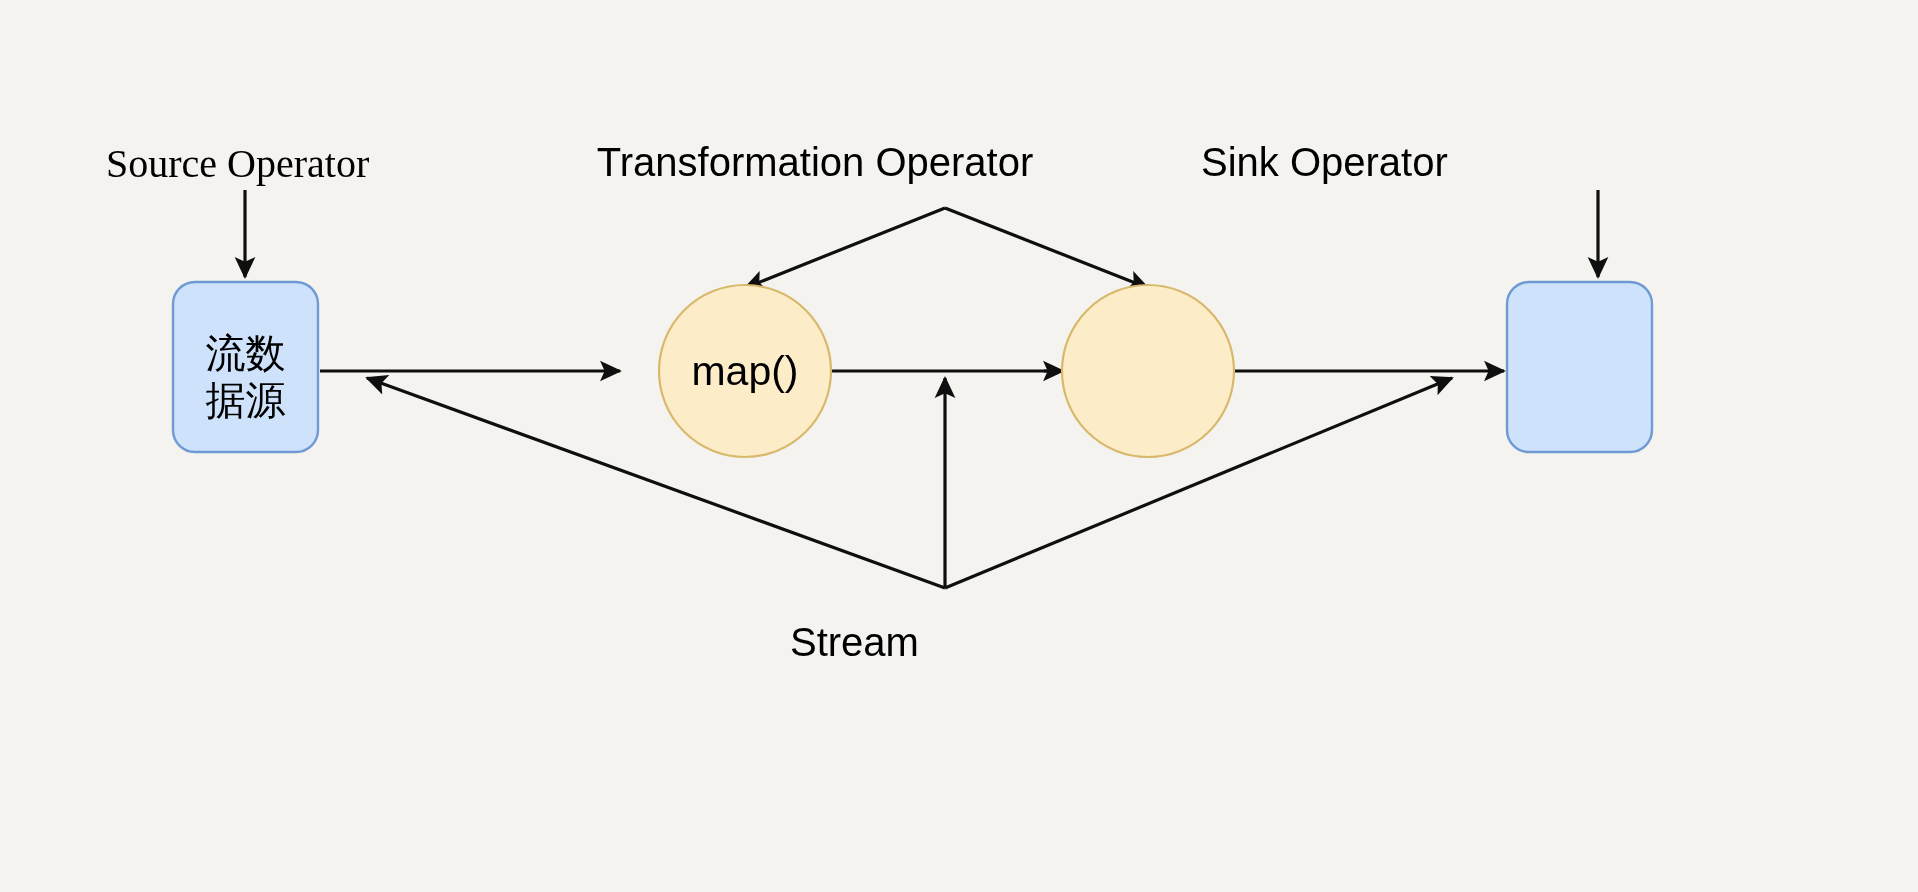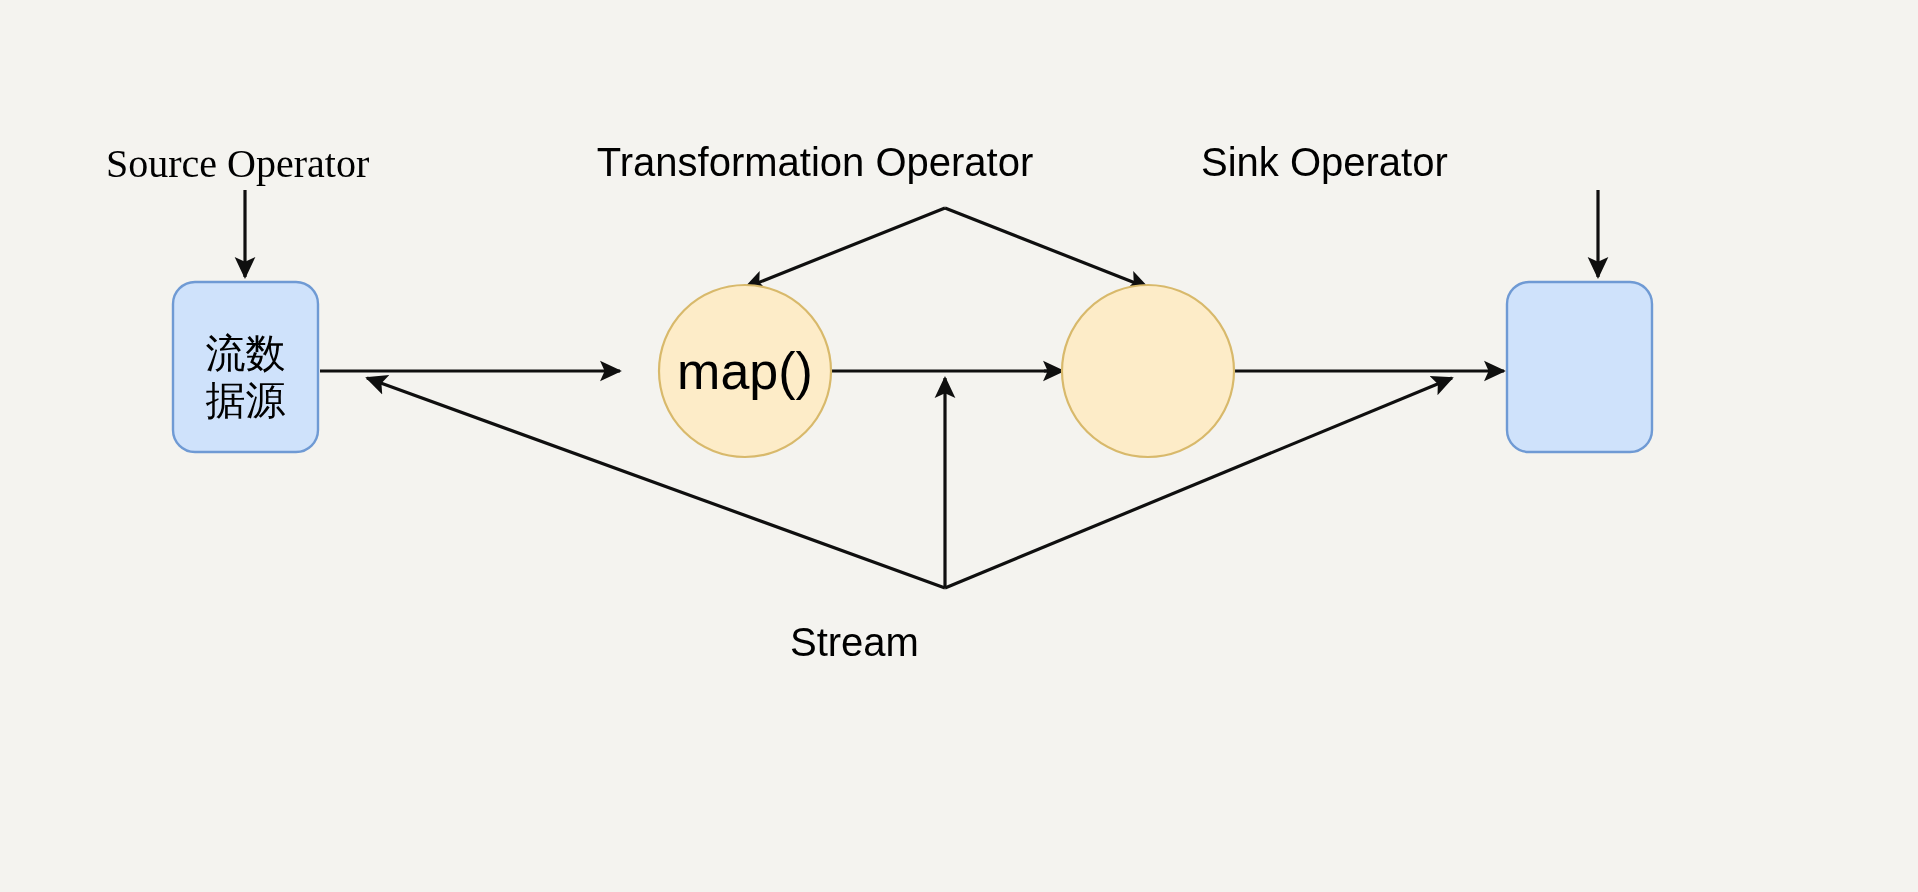--- a/index.html
+++ b/index.html
@@ -11,21 +11,21 @@
     overflow:hidden;
     position:relative;
   }
   #stage{position:absolute;inset:0;}
   svg{position:absolute;top:0;left:0;width:1918px;height:892px;display:block;}
   .edge{stroke:#0f0f0f;stroke-width:3.2;fill:none;}
   .nodebox{fill:#cfe2fb;stroke:#6f9ad4;stroke-width:2.4;}
   .nodecircle{fill:#fdecc8;stroke:#d8b96b;stroke-width:2.2;}
   .lbl{fill:#101010;font-family:"Liberation Sans","DejaVu Sans",sans-serif;}
   .grouplabel{font-size:40px;}
-  .nodelabel-en{font-size:52px;}
+  .nodelabel-en{font-size:41px;}
   .nodelabel-cjk{font-size:40px;}
   .streamlabel{font-size:40px;}
 </style>
 </head>
 <body>
 
 <div id="stage">
 <svg viewBox="0 0 1918 892" xmlns="http://www.w3.org/2000/svg">
   <defs>
     <marker id="arrowhead" viewBox="0 0 12 12" refX="10.4" refY="6" markerWidth="7.2" markerHeight="7.2" orient="auto-start-reverse" markerUnits="strokeWidth">

